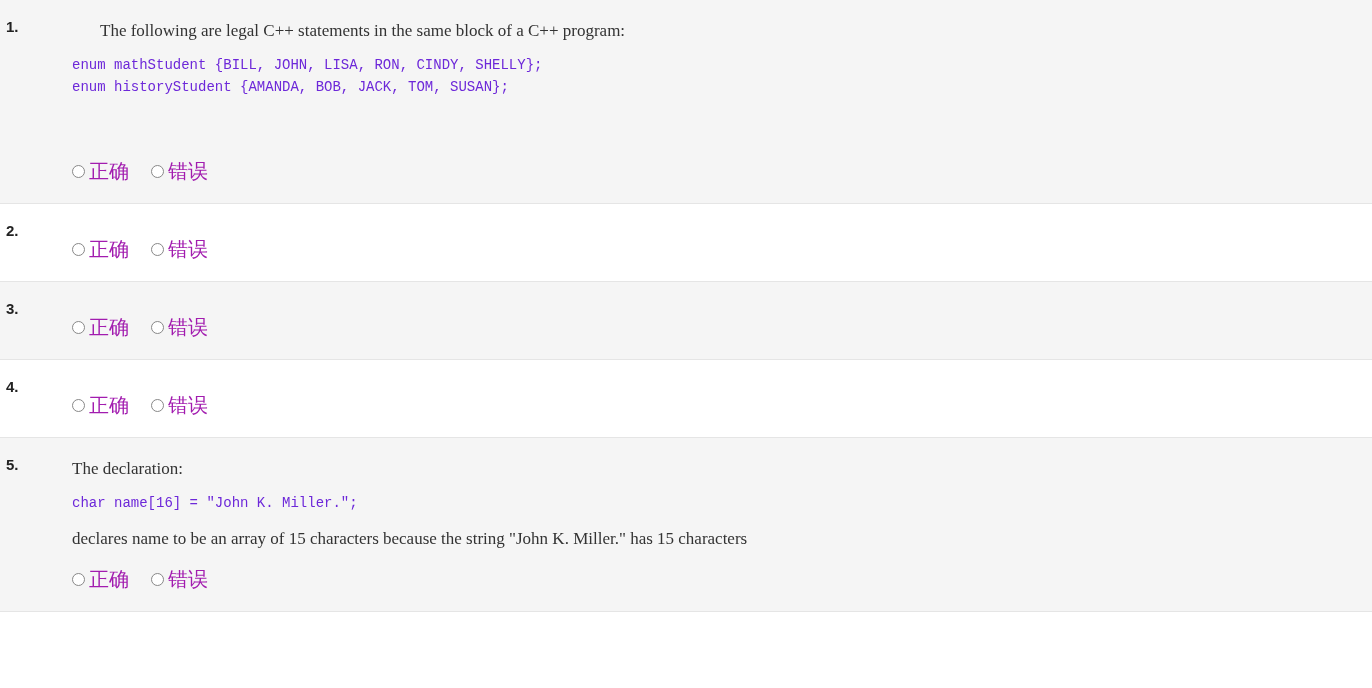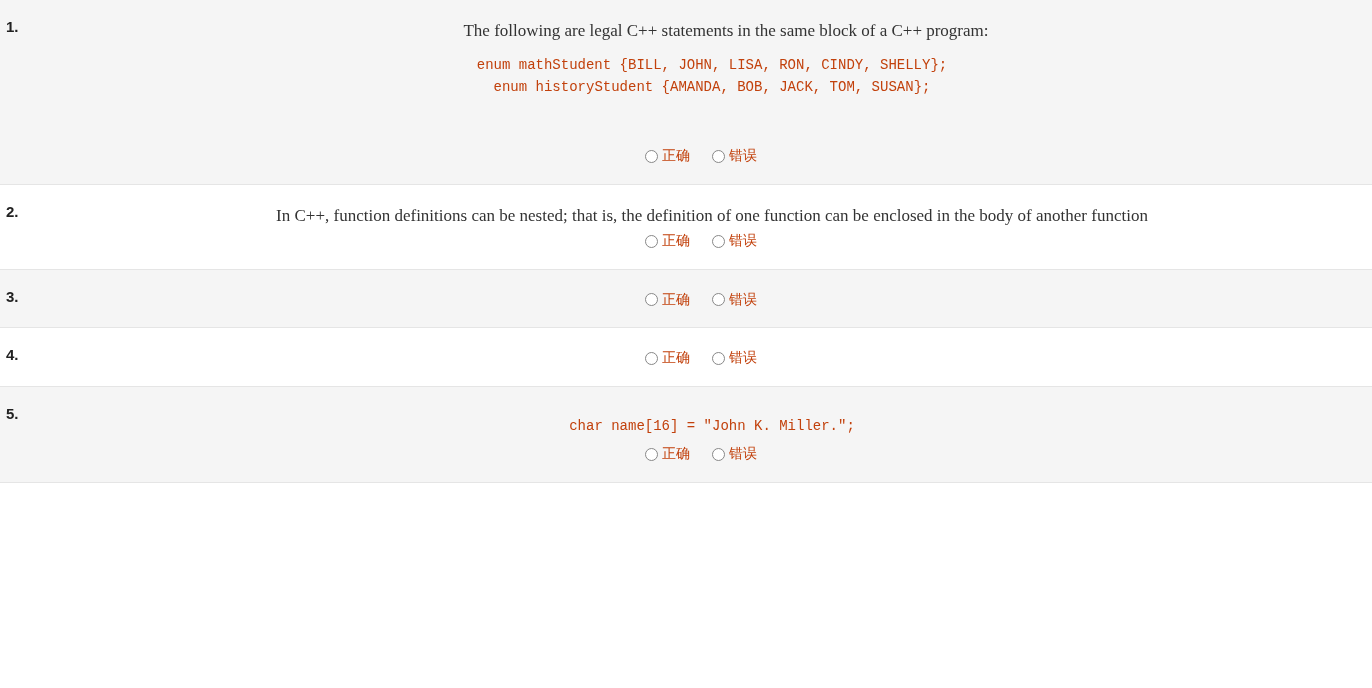--- a/index.html
+++ b/index.html
@@ -24,48 +24,47 @@
     width: 72px;
     padding-left: 6px;
     font-weight: bold;
     font-family: Arial, sans-serif;
     font-size: 15px;
     color: #222;
   }
   .qbody {
     flex: 1;
     padding-right: 20px;
-    text-align: center;
   }
   .qtext {
     font-size: 17px;
     line-height: 1.5;
     margin-bottom: 4px;
   }
   .qtext.indent {
     padding-left: 28px;
   }
   .codeblock {
     font-family: Consolas, "Courier New", monospace;
     font-size: 14px;
-    color: #c2410c;
+    color: #6d28d9;
     white-space: pre;
     margin: 10px 0 8px 0;
     line-height: 1.6;
   }
   .code-inline {
     font-family: Consolas, "Courier New", monospace;
     font-size: 15px;
     color: #2a7a9b;
   }
   .options {
-    margin-top: 3px;
+    margin-top: 14px;
     font-family: "Microsoft YaHei", Arial, sans-serif;
-    font-size: 14px;
-    color: #c2410c;
+    font-size: 20px;
+    color: #a21caf;
   }
   .opt {
     display: inline-flex;
     align-items: center;
     margin-right: 22px;
     cursor: pointer;
   }
   .radio-icon {
     display: inline-block;
     width: 13px;
@@ -95,21 +94,20 @@
             <span>正确</span>
           </span><span class="opt">
             <span class="radio-icon"></span>
             <span>错误</span>
           </span></div>
       </div>
     </div>
     <div class="question">
       <div class="qnum">2.</div>
       <div class="qbody">
-        <div class="qtext"><span>In C++, function definitions can be nested; that is, the definition of one function can be enclosed in the body of another function</span></div>
         <div class="options"><span class="opt">
             <span class="radio-icon"></span>
             <span>正确</span>
           </span><span class="opt">
             <span class="radio-icon"></span>
             <span>错误</span>
           </span></div>
       </div>
     </div>
     <div class="question shaded">
@@ -132,21 +130,23 @@
             <span>正确</span>
           </span><span class="opt">
             <span class="radio-icon"></span>
             <span>错误</span>
           </span></div>
       </div>
     </div>
     <div class="question shaded">
       <div class="qnum">5.</div>
       <div class="qbody">
+        <div class="qtext"><span>The declaration:</span></div>
         <div class="codeblock">char name[16] = "John K. Miller.";</div>
+        <div class="qtext" style="margin-top: 12px;">declares name to be an array of 15 characters because the string "John K. Miller." has 15 characters</div>
         <div class="options"><span class="opt">
             <span class="radio-icon"></span>
             <span>正确</span>
           </span><span class="opt">
             <span class="radio-icon"></span>
             <span>错误</span>
           </span></div>
       </div>
     </div>
   </div>

